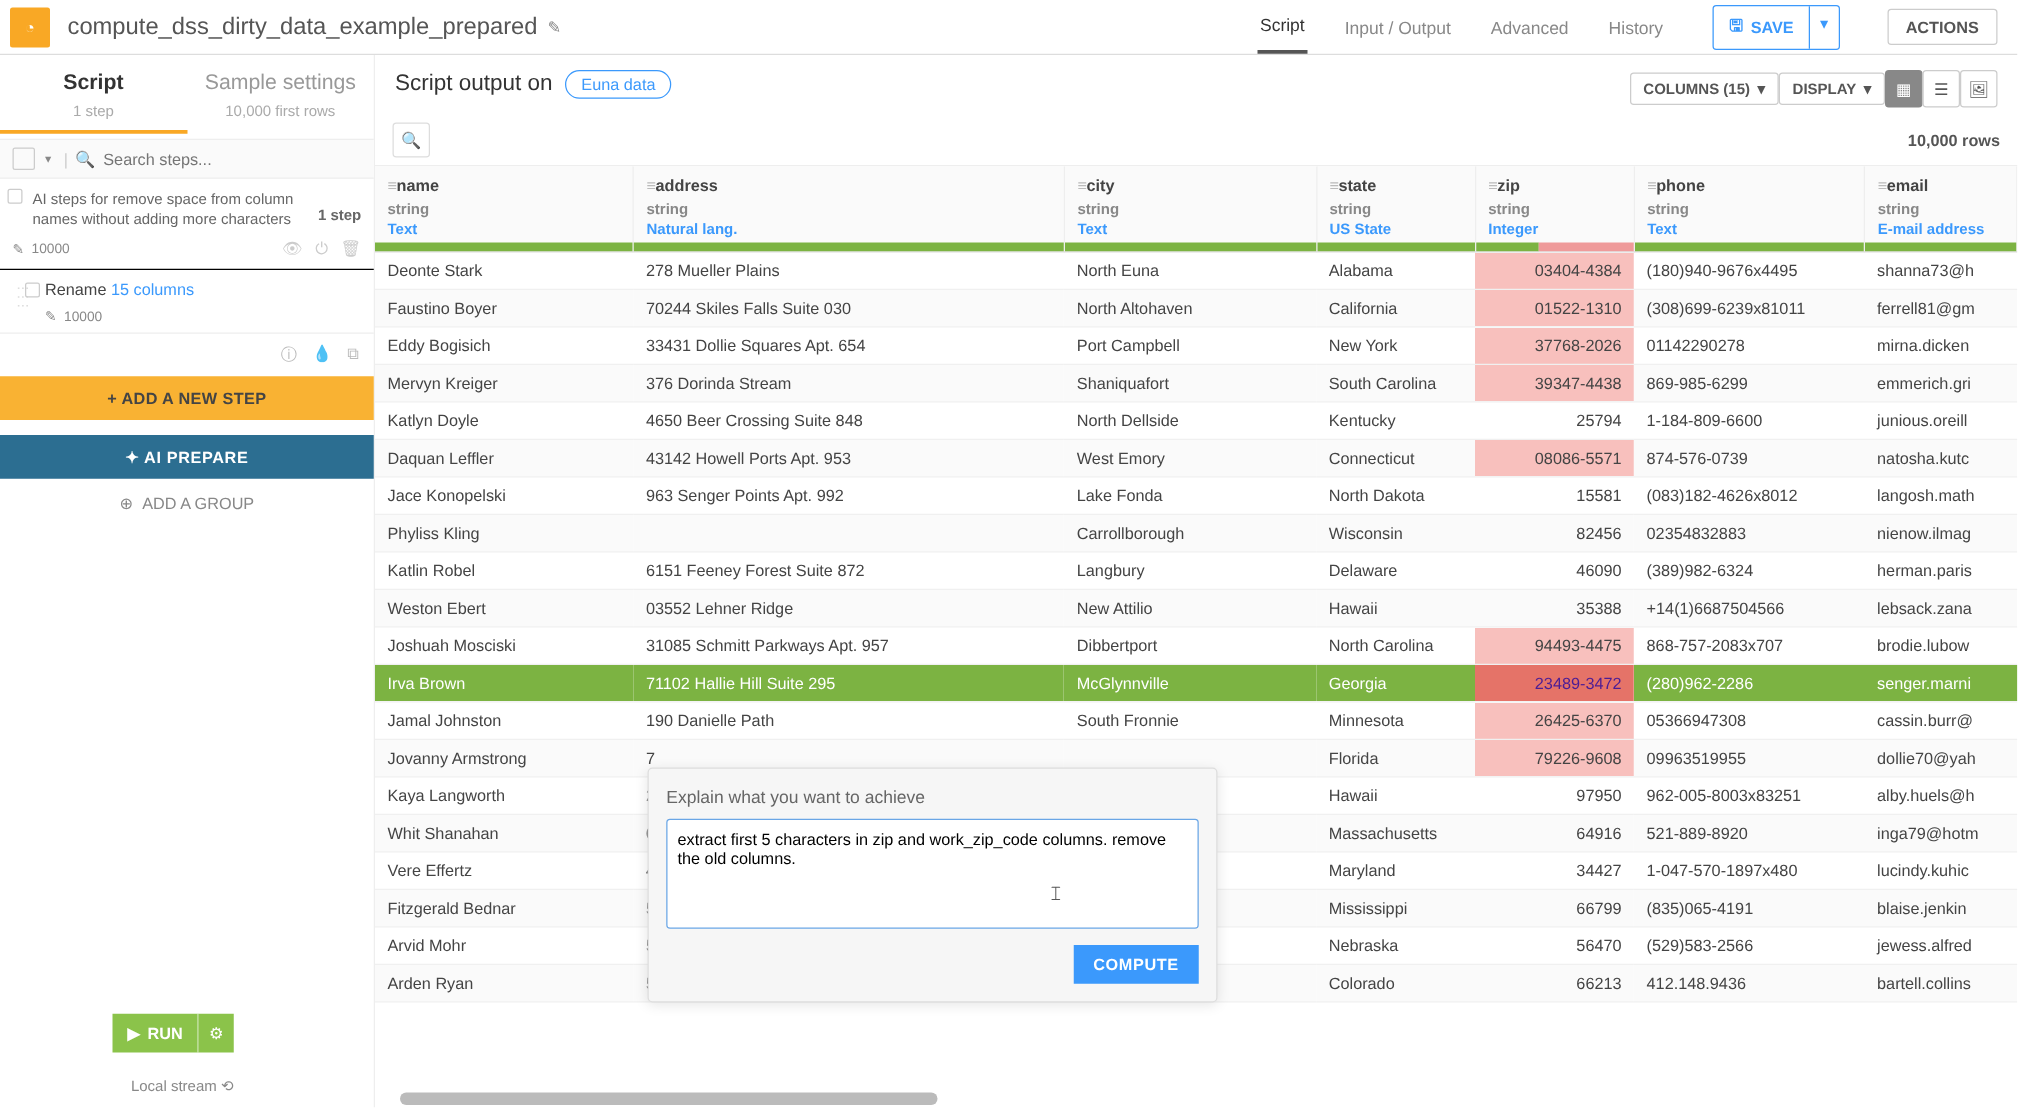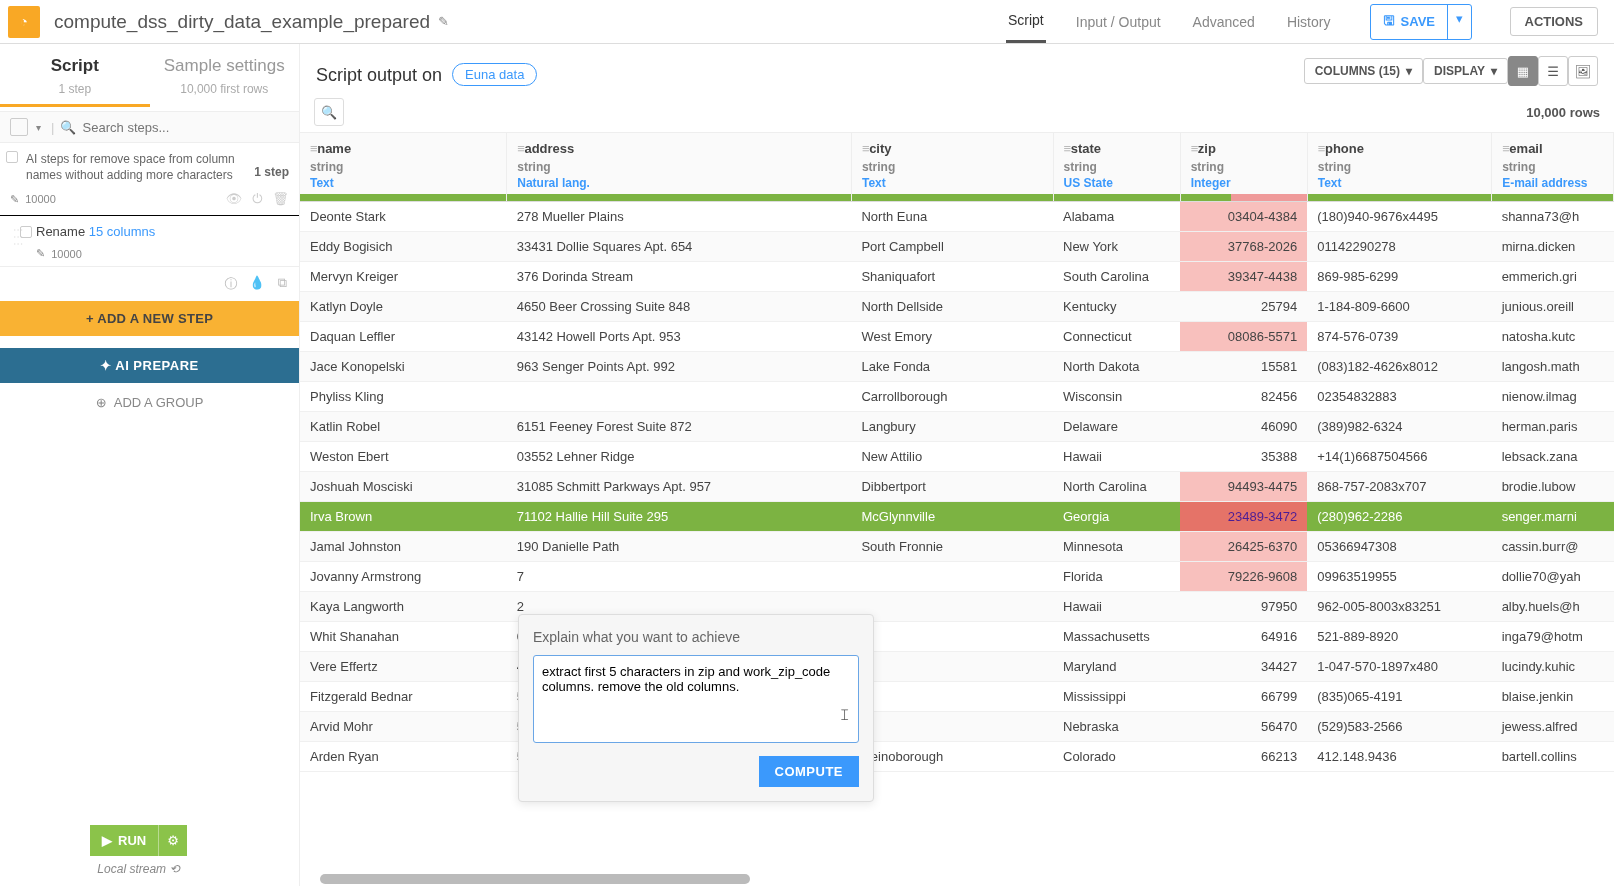--- a/index.html
+++ b/index.html
@@ -37,25 +37,25 @@
   .step-box { padding:8px 10px 6px 36px; border-bottom:1px solid #eee; position:relative; }
   .step-box::before { content:"⋮⋮⋮"; letter-spacing:-3px; position:absolute; left:8px; top:14px; color:#ddd; font-size:10px; transform:rotate(90deg);}
   .step-box .sq2 { position:absolute; left:20px; top:10px; width:12px;height:12px;border:1px solid #ccc;border-radius:2px;}
   .step-box .stp { font-size:13px; color:#444;}
   .footer-icons { display:flex; justify-content:flex-end; gap:12px; padding:8px 12px; color:#bbb;}
   .add-step { background:#f9b233; color:#444; text-align:center; padding:10px; font-weight:700; font-size:13px; letter-spacing:.3px; cursor:pointer;}
   .ai-prep { background:#2c6e91; color:#fff; text-align:center; padding:10px; font-weight:600; font-size:13px; letter-spacing:.5px; margin-top:12px; cursor:pointer;}
   .add-group { text-align:center; color:#888; padding:12px; font-size:13px;}
   .run-btn { background:#8bc34a; color:#fff; font-weight:700; padding:8px 12px; display:flex; align-items:center; gap:6px;}
   .run-cog { background:#8bc34a; color:#fff; padding:8px 8px; border-left:1px solid rgba(255,255,255,.4);}
-  .local { color:#888; font-size:12px; margin-top:6px; text-align:center;font-style:italic;}
+  .local { color:#888; font-size:12px; margin-top:20px; text-align:right;}
   
   .right-col { flex:1; min-width:0; display:flex; flex-direction:column; }
   .right-header { padding:12px 16px 0; }
-  .rh-top { display:flex; align-items:flex-end; }
+  .rh-top { display:flex; align-items:flex-start; }
   .rh-title { font-size:18px; color:#333; }
   .whole-data { border:1.5px solid #3b99fc; color:#3b99fc; border-radius:14px; padding:3px 12px; font-size:13px; margin-left:10px;}
   .rh-controls { margin-left:auto; display:flex; align-items:center;}
   .pill { border:1px solid #ccc; padding:5px 10px; border-radius:3px; color:#555; font-weight:600; font-size:12px; display:flex; align-items:center; gap:6px;}
   .square-btn { border:1px solid #ccc; width:30px;height:30px; display:flex;align-items:center;justify-content:center;color:#555;border-radius:3px;}
   .square-btn.active { background:#888; color:#fff; border-color:#888;}
   .rows-info { font-size:12px; color:#666; margin-top:6px; font-weight:600;}
   .rows-info .light { font-weight:400; color:#888;}
   .tool-row { display:flex; align-items:center; padding:6px 14px; border-bottom:1px solid #eee; margin-top:6px;}
   .tool-row .srch { border:1px solid #ddd; width:30px;height:28px;display:flex;align-items:center;justify-content:center;color:#888;border-radius:3px;}
@@ -82,21 +82,21 @@
   .col-name-c { min-width:180px;}
   .col-addr-c { min-width:300px;}
   .col-city-c { min-width:175px;}
   .col-state-c { min-width:110px;}
   .col-zip-c { min-width:110px; text-align:right;}
   th .col-zip-c {text-align:left;}
   td.col-zip-c { text-align:right;}
   .col-phone-c { min-width:160px;}
   .col-email-c { min-width:90px;}
   
-  .ai-popup { position:absolute; top:614px; left:518px; width:356px; background:#f6f6f6; border:1px solid #ddd; border-radius:4px; padding:14px; box-shadow:0 2px 10px rgba(0,0,0,.1);}
+  .ai-popup { position:absolute; top:614px; left:518px; width:456px; background:#f6f6f6; border:1px solid #ddd; border-radius:4px; padding:14px; box-shadow:0 2px 10px rgba(0,0,0,.1);}
   .ai-popup .ptitle { color:#666; font-size:14px; margin-bottom:10px;}
   .ai-popup textarea { width:100%; height:88px; border:1px solid #6aa6e6; border-radius:3px; padding:8px; font-size:13px; resize:none; outline:none; font-family:inherit;}
   .ai-popup .compute { background:#3b99fc; color:#fff; font-weight:700; padding:8px 16px; border:none; float:right; margin-top:10px; font-size:13px; letter-spacing:.5px;}
   .cursor-d { position:absolute; top:706px; left:839px; color:#555; font-size:16px;}
   .hscroll { position:absolute; bottom:2px; left:320px; width:430px; height:10px; background:#bbb; border-radius:5px;}
   .app { width:1614px; height:886px; position:relative; overflow:hidden;}
   .main { display:flex; height:calc(886px - 44px);}
   .left-wrap { width:300px; position:relative;}
 </style>
 </head>
@@ -299,20 +299,29 @@
               <tr>
                 <td class="col-name-c">Deonte Stark</td>
                 <td class="col-addr-c">278 Mueller Plains</td>
                 <td class="col-city-c">North Euna</td>
                 <td class="col-state-c">Alabama</td>
                 <td class="col-zip-c bad">03404-4384</td>
                 <td class="col-phone-c">(180)940-9676x4495</td>
                 <td class="col-email-c">shanna73@h</td>
               </tr>
               <tr>
+                <td class="col-name-c">Faustino Boyer</td>
+                <td class="col-addr-c">70244 Skiles Falls Suite 030</td>
+                <td class="col-city-c">North Altohaven</td>
+                <td class="col-state-c">California</td>
+                <td class="col-zip-c bad">01522-1310</td>
+                <td class="col-phone-c">(308)699-6239x81011</td>
+                <td class="col-email-c">ferrell81@gm</td>
+              </tr>
+              <tr>
                 <td class="col-name-c">Eddy Bogisich</td>
                 <td class="col-addr-c">33431 Dollie Squares Apt. 654</td>
                 <td class="col-city-c">Port Campbell</td>
                 <td class="col-state-c">New York</td>
                 <td class="col-zip-c bad">37768-2026</td>
                 <td class="col-phone-c">01142290278</td>
                 <td class="col-email-c">mirna.dicken</td>
               </tr>
               <tr>
                 <td class="col-name-c">Mervyn Kreiger</td>

